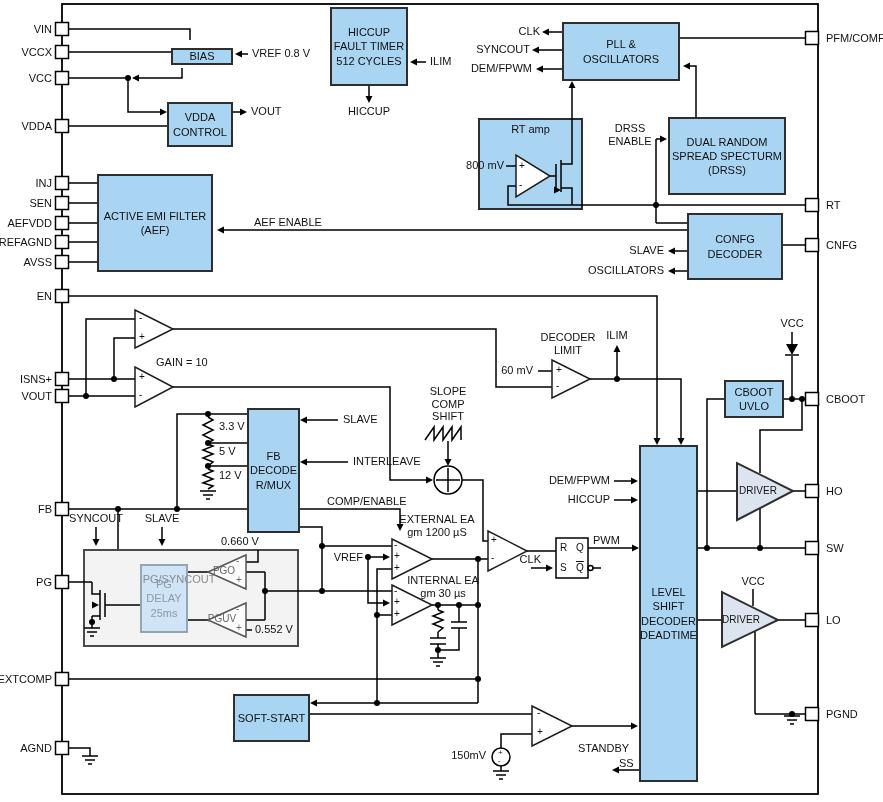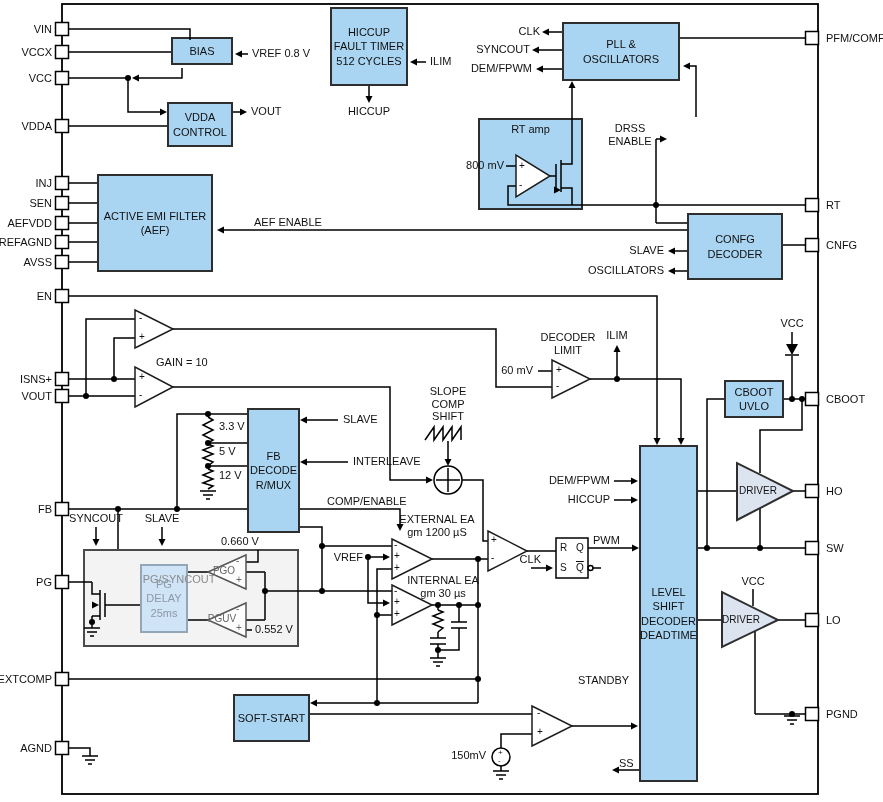--- a/index.html
+++ b/index.html
@@ -19,29 +19,32 @@
   .pgbox{position:absolute;box-sizing:border-box;background:#f3f3f3;border:2px solid #4a4a4a;z-index:1;}
   .pgdelay{position:absolute;box-sizing:border-box;background:#cfe4f7;border:2px solid #93a6b5;
        display:flex;align-items:center;justify-content:center;text-align:center;
        font-size:11px;line-height:1.3;white-space:pre-line;color:#8d98a6;z-index:1;}
 </style>
 </head>
 <body>
 
 <div id="stage">
 
-  <div class="blk" style="left:171px;top:37px;width:62px;height:28px">BIAS</div>
+  <div class="blk" style="left:171px;top:48px;width:62px;height:17px">BIAS</div>
   <div class="blk" style="left:167px;top:102px;width:66px;height:45px">VDDA
 CONTROL</div>
   <div class="blk" style="left:330px;top:7px;width:78px;height:79px">HICCUP
 FAULT TIMER
 512 CYCLES</div>
   <div class="blk" style="left:562px;top:22px;width:118px;height:59px">PLL &amp;
 OSCILLATORS</div>
   <div class="blk" style="left:478px;top:118px;width:105px;height:92px"></div>
+  <div class="blk" style="left:668px;top:117px;width:118px;height:78px">DUAL RANDOM
+SPREAD SPECTURM
+(DRSS)</div>
   <div class="blk" style="left:97px;top:174px;width:116px;height:98px">ACTIVE EMI FILTER
 (AEF)</div>
   <div class="blk" style="left:687px;top:213px;width:96px;height:67px">CONFG
 DECODER</div>
   <div class="blk" style="left:724px;top:380px;width:60px;height:38px">CBOOT
 UVLO</div>
   <div class="blk" style="left:247px;top:408px;width:53px;height:125px">FB
 DECODE
 R/MUX</div>
   <div class="blk" style="left:639px;top:445px;width:59px;height:337px">LEVEL
@@ -310,21 +313,21 @@
   <div class="lbl" style="left:221px;top:535px">0.660 V</div>
   <div class="lbl" style="left:255px;top:623px">0.552 V</div>
   <div class="lbl c" style="left:68px;top:512px;width:56px">SYNCOUT</div>
   <div class="lbl c" style="left:138px;top:512px;width:48px">SLAVE</div>
   <div class="lbl r" style="left:511px;top:553px;width:30px">CLK</div>
   <div class="lbl" style="left:593px;top:534px">PWM</div>
   <div class="lbl r" style="left:544px;top:474px;width:66px">DEM/FPWM</div>
   <div class="lbl r" style="left:558px;top:493px;width:52px">HICCUP</div>
   <div class="lbl c" style="left:770px;top:317px;width:44px">VCC</div>
   <div class="lbl c" style="left:731px;top:575px;width:44px">VCC</div>
-  <div class="lbl" style="left:578px;top:674px">STANDBY</div>
+  <div class="lbl" style="left:578px;top:742px">STANDBY</div>
   <div class="lbl r" style="left:446px;top:749px;width:40px">150mV</div>
   <div class="lbl" style="left:619px;top:757px">SS</div>
   <div class="lbl c" style="left:478px;top:123px;width:105px">RT amp</div>
   <div class="lbl r" style="left:464px;top:159px;width:40px">800 mV</div>
   <div class="lbl c dgray sm" style="left:210px;top:566px;width:28px">PGO</div>
   <div class="lbl c dgray sm" style="left:205px;top:614px;width:34px">PGUV</div>
   <div class="lbl c gray" style="left:83px;top:573px;width:192px">PG/SYNCOUT</div>
   <div class="lbl c sm" style="left:733px;top:486px;width:50px">DRIVER</div>
   <div class="lbl c sm" style="left:716px;top:615px;width:50px">DRIVER</div>
 

